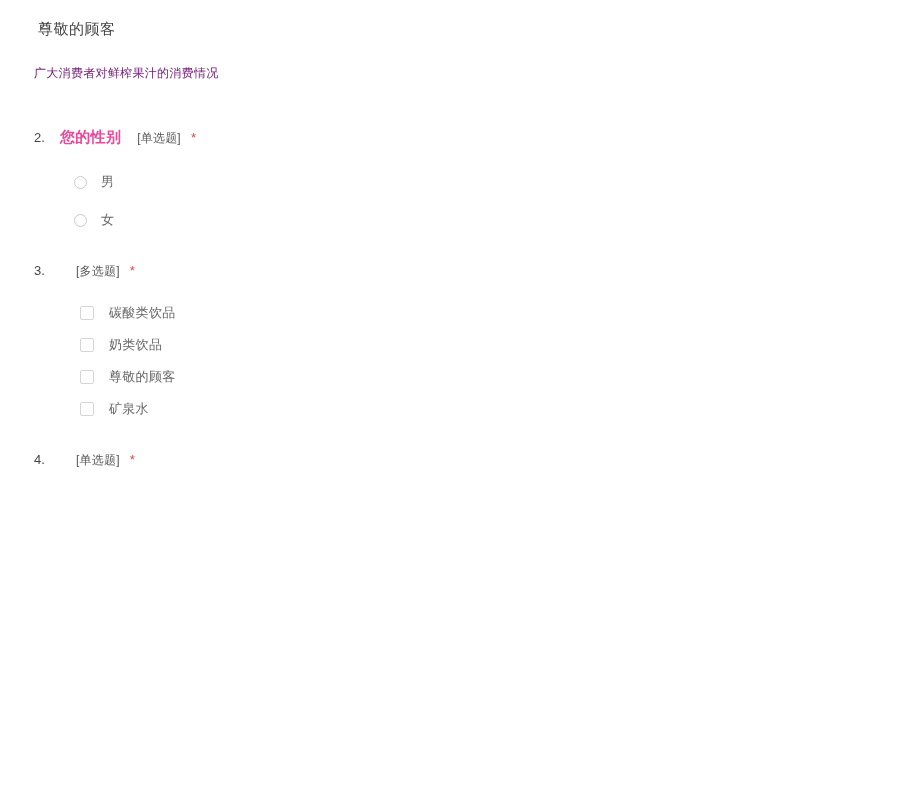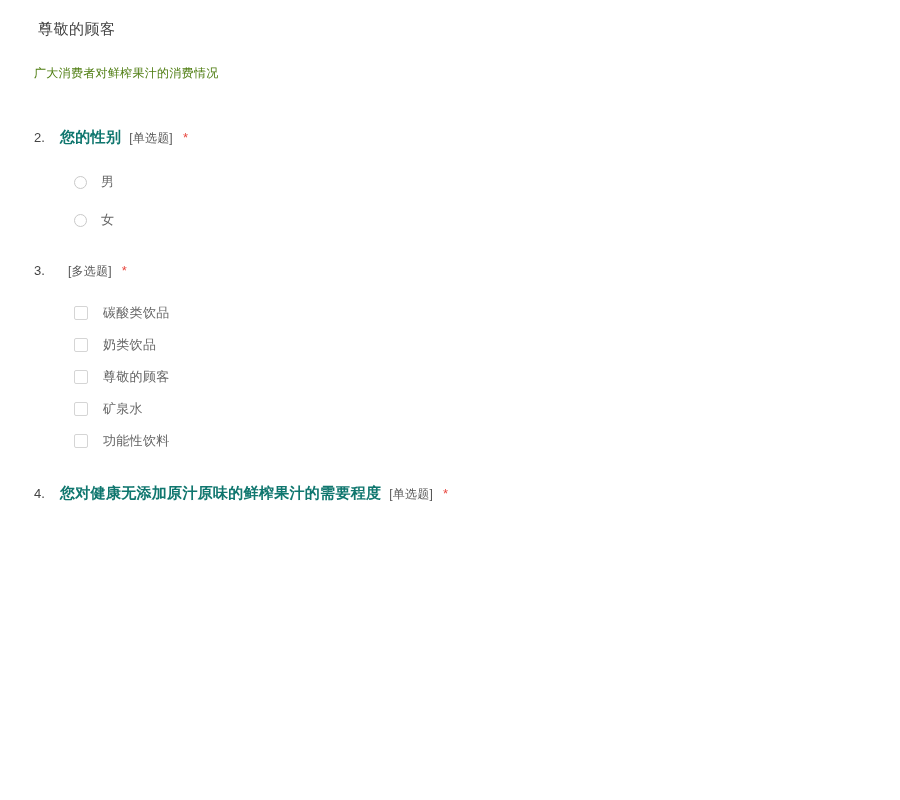--- a/index.html
+++ b/index.html
@@ -27,21 +27,21 @@
   .survey-title {
     font-size: 15px;
     font-weight: 400;
     color: #444444;
     letter-spacing: 0.5px;
     margin: 0 0 0 4px;
     line-height: 22px;
   }
   .survey-desc {
     font-size: 12px;
-    color: #4d7c0f;
+    color: #701a75;
     margin: 24px 0 0 0;
     line-height: 18px;
     letter-spacing: 0.3px;
   }
   .question-list {
     margin-top: 46px;
   }
   .question {
     padding: 0 34px;
     margin-bottom: 34px;
@@ -54,27 +54,27 @@
   .q-index {
     width: 26px;
     flex: 0 0 26px;
     font-size: 13px;
     color: #444444;
     font-weight: 400;
   }
   .q-title {
     font-size: 15px;
     font-weight: bold;
-    color: #0f766e;
+    color: #ec4899;
     letter-spacing: 0.3px;
   }
   .q-type {
     font-size: 12px;
     color: #555555;
-    margin-left: 8px;
+    margin-left: 16px;
     letter-spacing: 0.2px;
   }
   .q-required {
     color: #e8473f;
     font-size: 13px;
     margin-left: 10px;
   }
   .options {
     margin-top: 26px;
     padding-left: 40px;
@@ -104,21 +104,21 @@
     flex: 0 0 14px;
     box-sizing: border-box;
   }
   .option .opt-label {
     font-size: 13px;
     color: #666666;
     margin-left: 14px;
     letter-spacing: 0.3px;
   }
   .q-checkbox .options { margin-top: 24px; }
-  .q-checkbox .option { margin-bottom: 14px; }
+  .q-checkbox .option { margin-bottom: 14px; margin-left: 6px; }
   .q-checkbox .opt-label { margin-left: 15px; }
 </style>
 </head>
 <body>
 
 <div class="survey">
 
   <div class="survey-header">
     <div class="survey-title">尊敬的顾客</div>
     <div class="survey-desc">广大消费者对鲜榨果汁的消费情况</div>
@@ -161,30 +161,25 @@
           <span class="opt-label">奶类饮品</span>
         </div>
         <div class="option">
           <span class="checkbox"></span>
           <span class="opt-label">尊敬的顾客</span>
         </div>
         <div class="option">
           <span class="checkbox"></span>
           <span class="opt-label">矿泉水</span>
         </div>
-        <div class="option">
-          <span class="checkbox"></span>
-          <span class="opt-label">功能性饮料</span>
-        </div>
       </div>
     </div>
 
     <div class="question q-radio">
       <div class="question-head">
         <span class="q-index">4.</span>
-        <span class="q-title">您对健康无添加原汁原味的鲜榨果汁的需要程度</span>
         <span class="q-type">[单选题]</span>
         <span class="q-required">*</span>
       </div>
     </div>
 
   </div>
 </div>
 
 </body></html>

